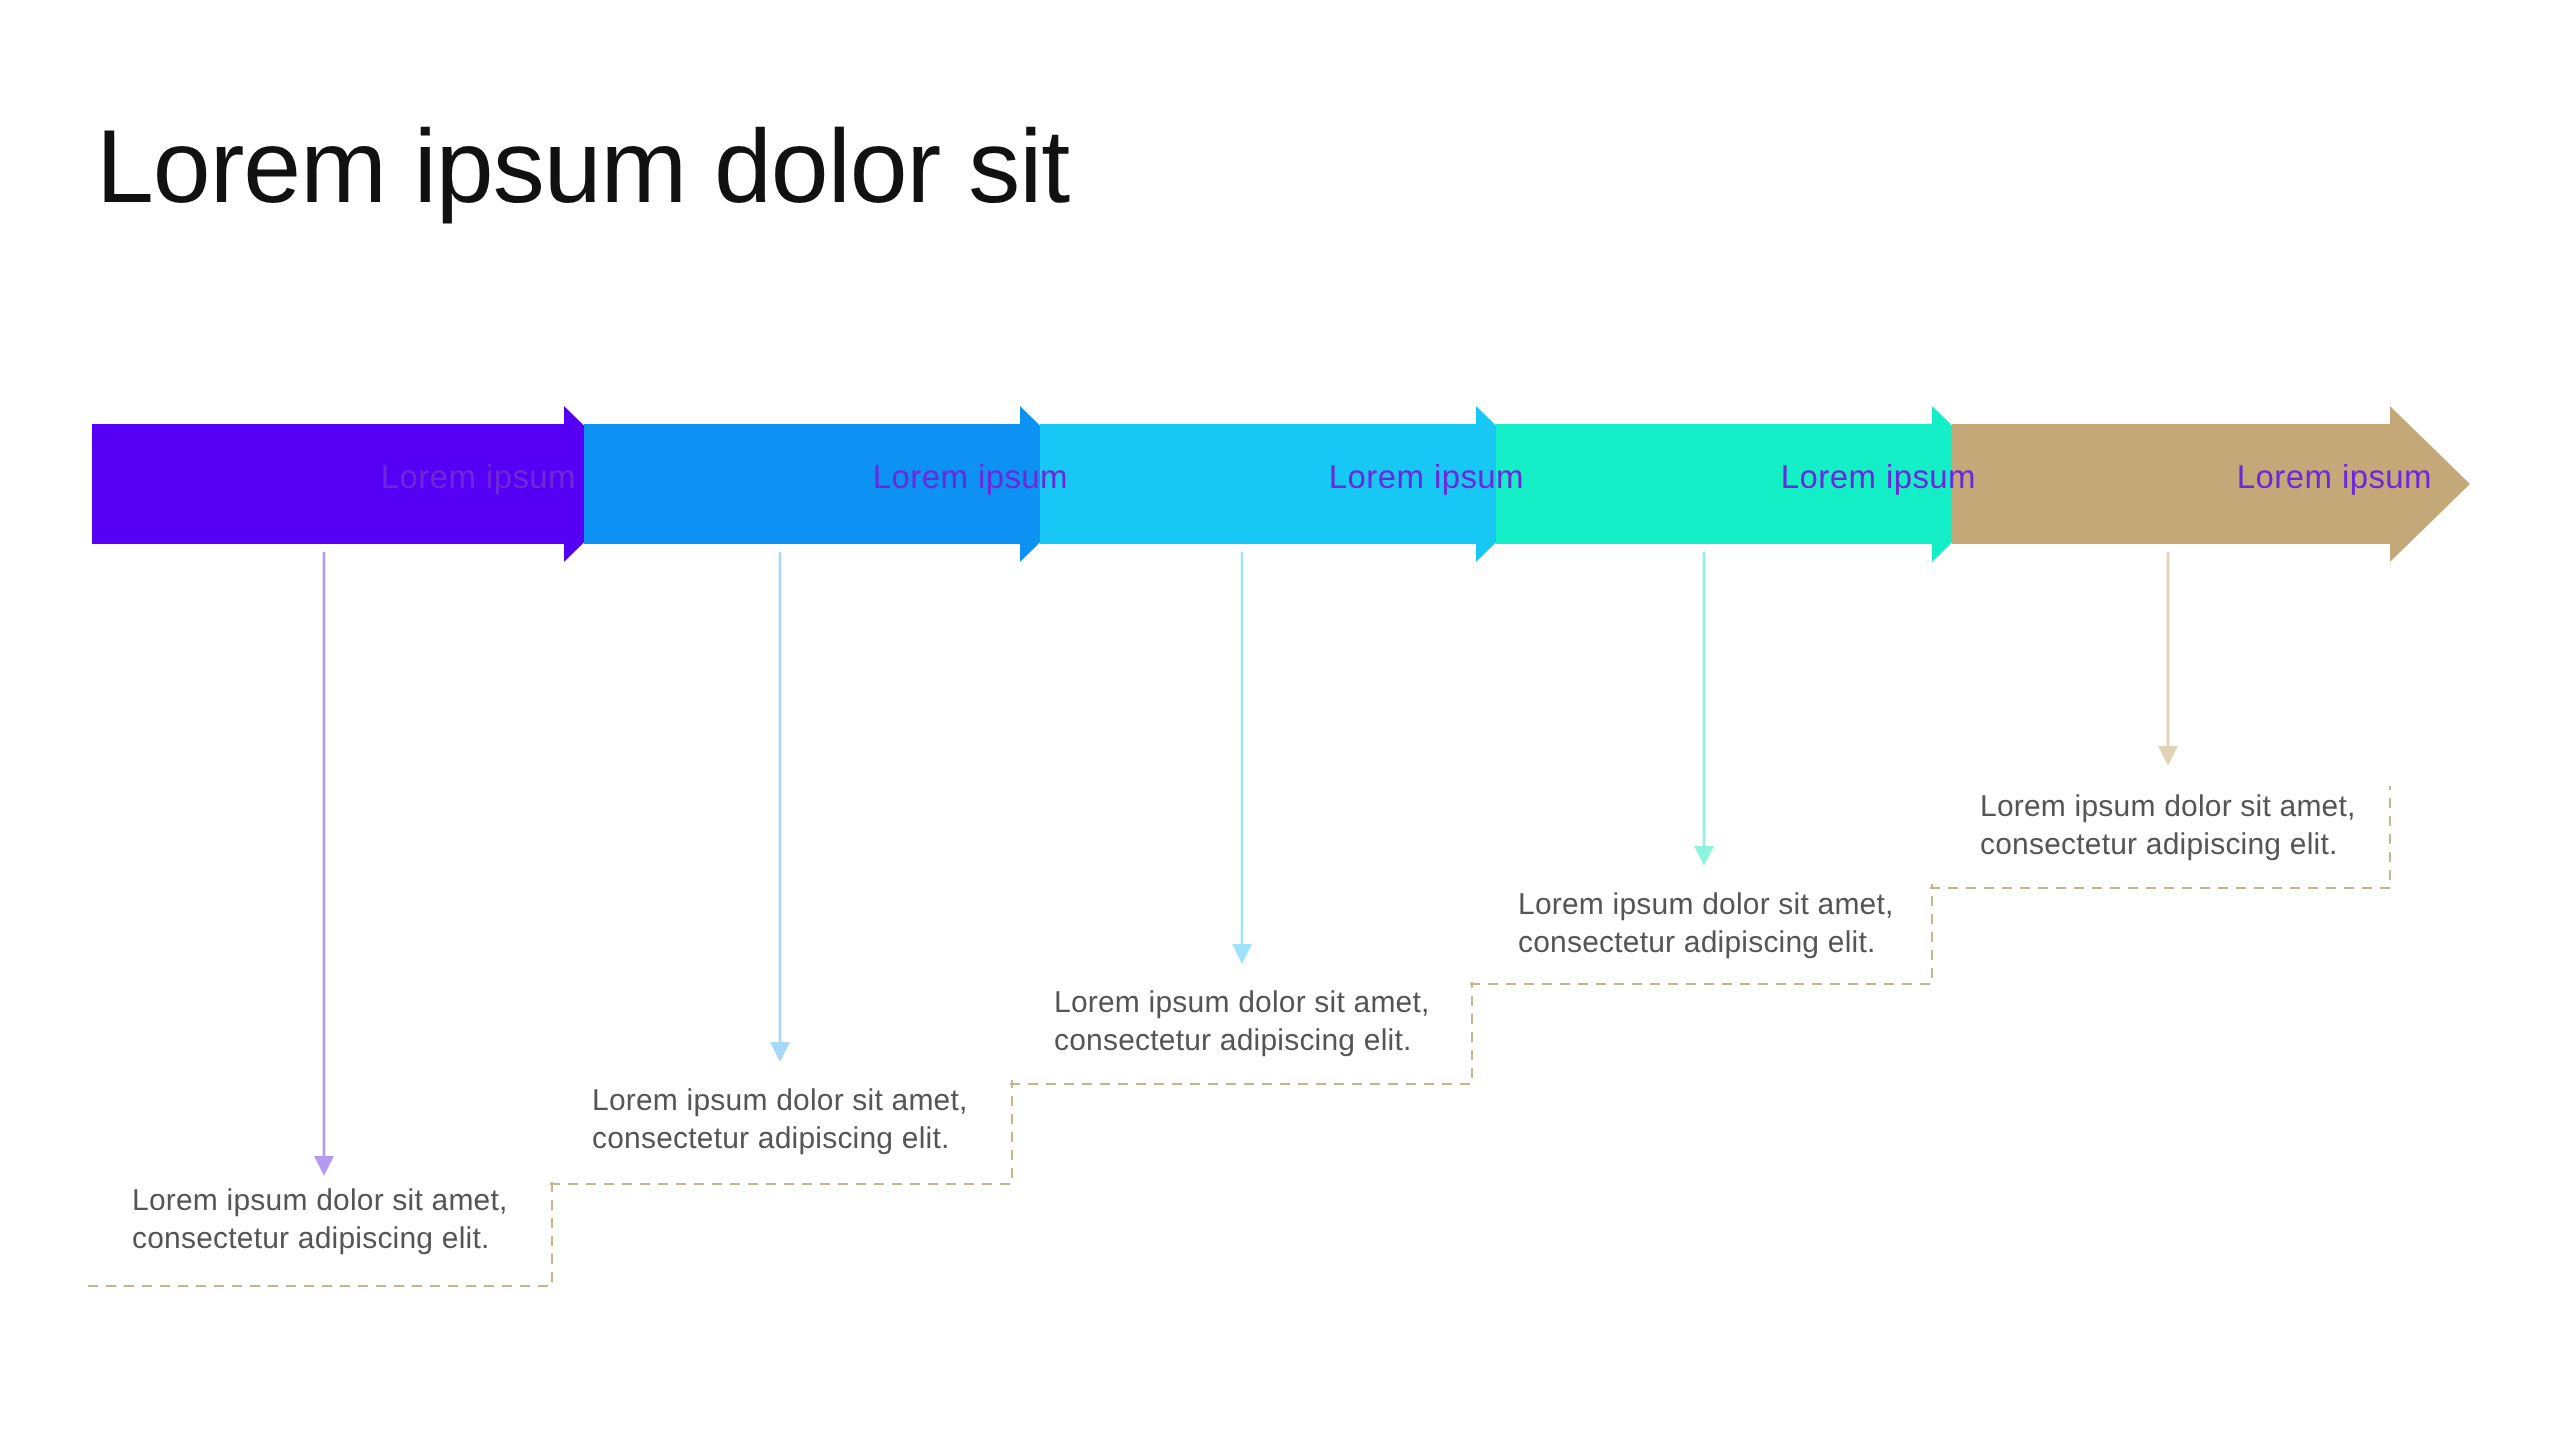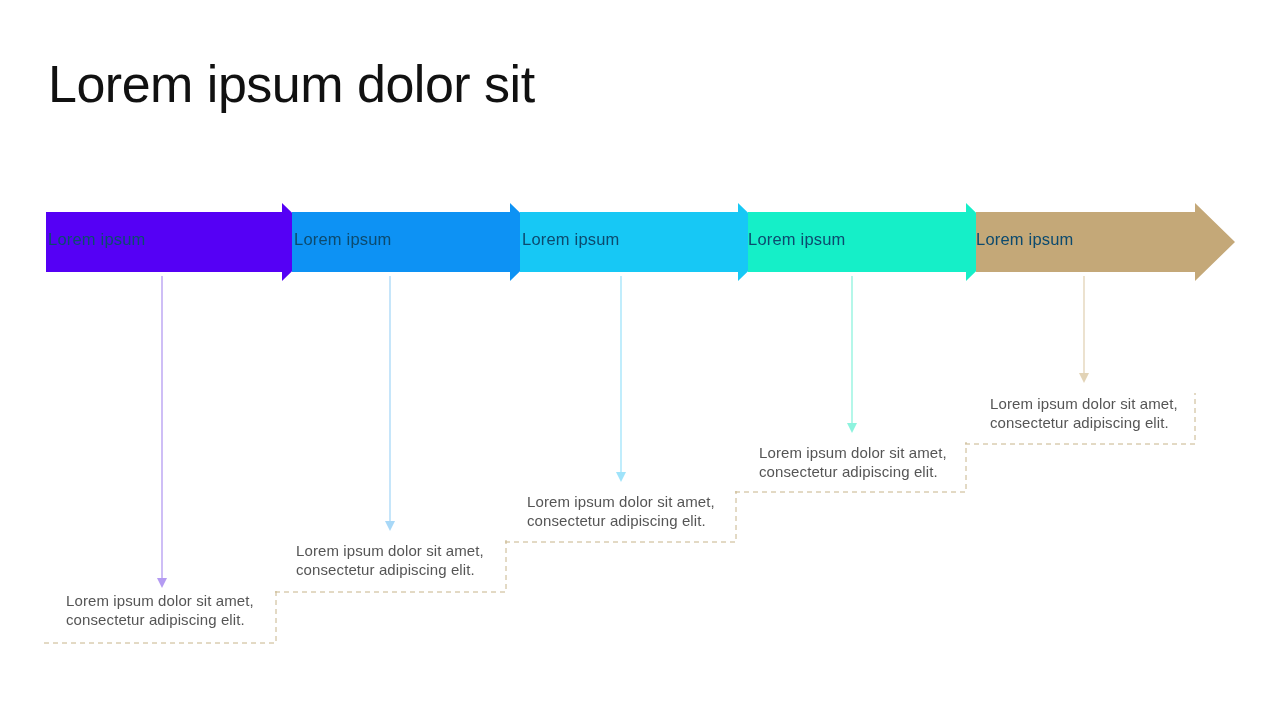--- a/index.html
+++ b/index.html
@@ -42,22 +42,22 @@
   }
   #arrow-svg {
     position: absolute;
     left: 0;
     top: 0;
   }
   .stage-label {
     position: absolute;
     top: 230px;
     font-size: 16.5px;
-    color: #0c4a6e;
-    text-align: left;
+    color: #6d28d9;
+    text-align: right;
     white-space: nowrap;
     letter-spacing: 0.2px;
   }
   
   #connector-layer {
     position: absolute;
     left: 0; top: 0;
     width: 1280px;
     height: 720px;
     pointer-events: none;

